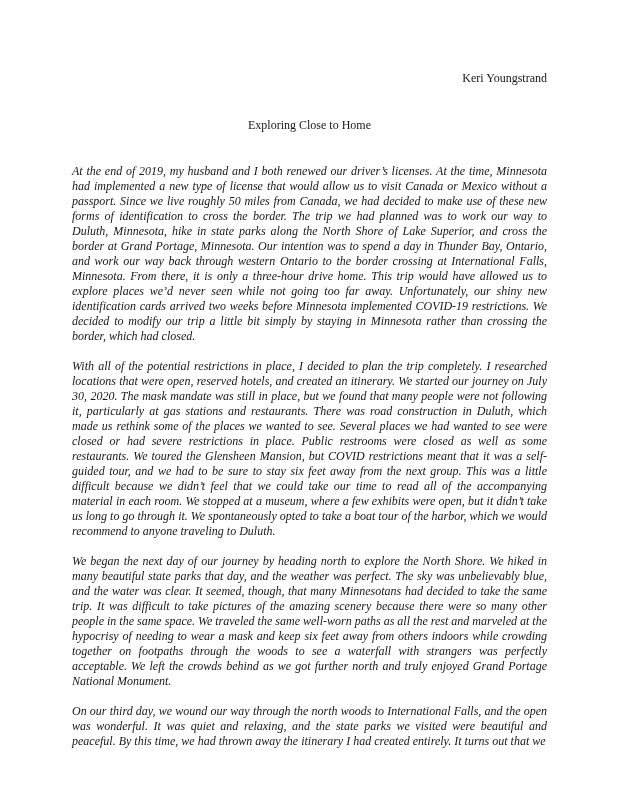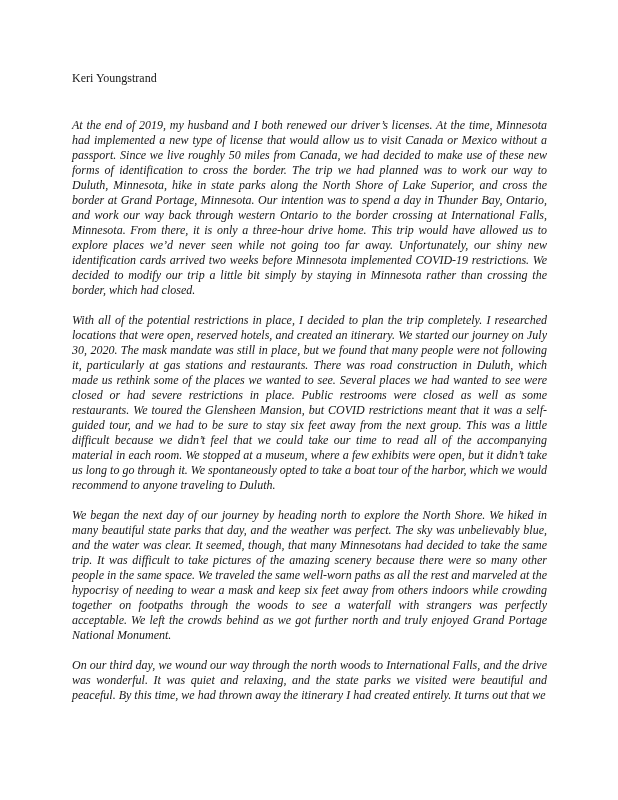--- a/index.html
+++ b/index.html
@@ -19,20 +19,21 @@
     position: absolute;
     left: 72px;
     top: 71px;
     width: 475px;
     font-family: "Liberation Serif", "DejaVu Serif", serif;
     font-size: 12px;
     line-height: 15px;
     color: #161616;
   }
   .author {
+    text-align: right;
     margin: 0 0 32px 0;
   }
   .title {
     font-size: 12px;
     font-weight: normal;
     text-align: center;
     margin: 0 0 31px 0;
   }
   p.para {
     margin: 0 0 15px 0;
@@ -42,18 +43,19 @@
   p.para:last-child {
     margin-bottom: 0;
   }
 </style>
 </head>
 <body>
 
 <div class="page">
   <div class="content">
     <div class="author">Keri Youngstrand</div>
+    <h1 class="title">Exploring Close to Home</h1>
     <p class="para">At the end of 2019, my husband and I both renewed our driver’s licenses. At the time, Minnesota had implemented a new type of license that would allow us to visit Canada or Mexico without a passport. Since we live roughly 50 miles from Canada, we had decided to make use of these new forms of identification to cross the border. The trip we had planned was to work our way to Duluth, Minnesota, hike in state parks along the North Shore of Lake Superior, and cross the border at Grand Portage, Minnesota. Our intention was to spend a day in Thunder Bay, Ontario, and work our way back through western Ontario to the border crossing at International Falls, Minnesota. From there, it is only a three-hour drive home. This trip would have allowed us to explore places we’d never seen while not going too far away. Unfortunately, our shiny new identification cards arrived two weeks before Minnesota implemented COVID-19 restrictions. We decided to modify our trip a little bit simply by staying in Minnesota rather than crossing the border, which had closed.</p>
     <p class="para">With all of the potential restrictions in place, I decided to plan the trip completely. I researched locations that were open, reserved hotels, and created an itinerary. We started our journey on July 30, 2020. The mask mandate was still in place, but we found that many people were not following it, particularly at gas stations and restaurants. There was road construction in Duluth, which made us rethink some of the places we wanted to see. Several places we had wanted to see were closed or had severe restrictions in place. Public restrooms were closed as well as some restaurants. We toured the Glensheen Mansion, but COVID restrictions meant that it was a self-guided tour, and we had to be sure to stay six feet away from the next group. This was a little difficult because we didn’t feel that we could take our time to read all of the accompanying material in each room. We stopped at a museum, where a few exhibits were open, but it didn’t take us long to go through it. We spontaneously opted to take a boat tour of the harbor, which we would recommend to anyone traveling to Duluth.</p>
     <p class="para">We began the next day of our journey by heading north to explore the North Shore. We hiked in many beautiful state parks that day, and the weather was perfect. The sky was unbelievably blue, and the water was clear. It seemed, though, that many Minnesotans had decided to take the same trip. It was difficult to take pictures of the amazing scenery because there were so many other people in the same space. We traveled the same well-worn paths as all the rest and marveled at the hypocrisy of needing to wear a mask and keep six feet away from others indoors while crowding together on footpaths through the woods to see a waterfall with strangers was perfectly acceptable. We left the crowds behind as we got further north and truly enjoyed Grand Portage National Monument.</p>
-    <p class="para">On our third day, we wound our way through the north woods to International Falls, and the drive was wonderful. It was quiet and relaxing, and the state parks we visited were beautiful and peaceful. By this time, we had thrown away the itinerary I had created entirely. It turns out that we</p>
+    <p class="para">On our third day, we wound our way through the north woods to International Falls, and the open was wonderful. It was quiet and relaxing, and the state parks we visited were beautiful and peaceful. By this time, we had thrown away the itinerary I had created entirely. It turns out that we</p>
   </div>
 </div>
 
 </body></html>

